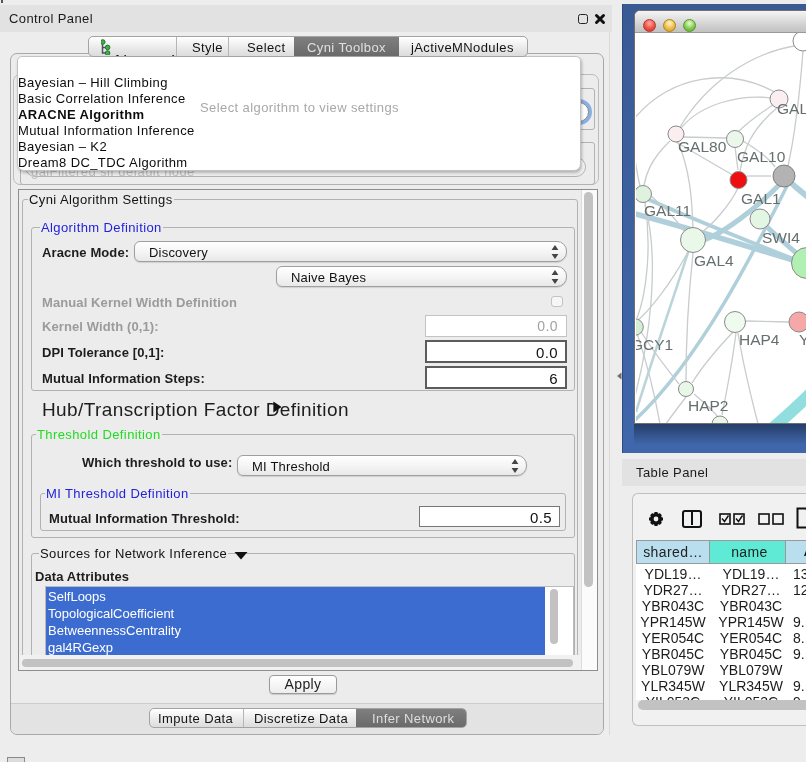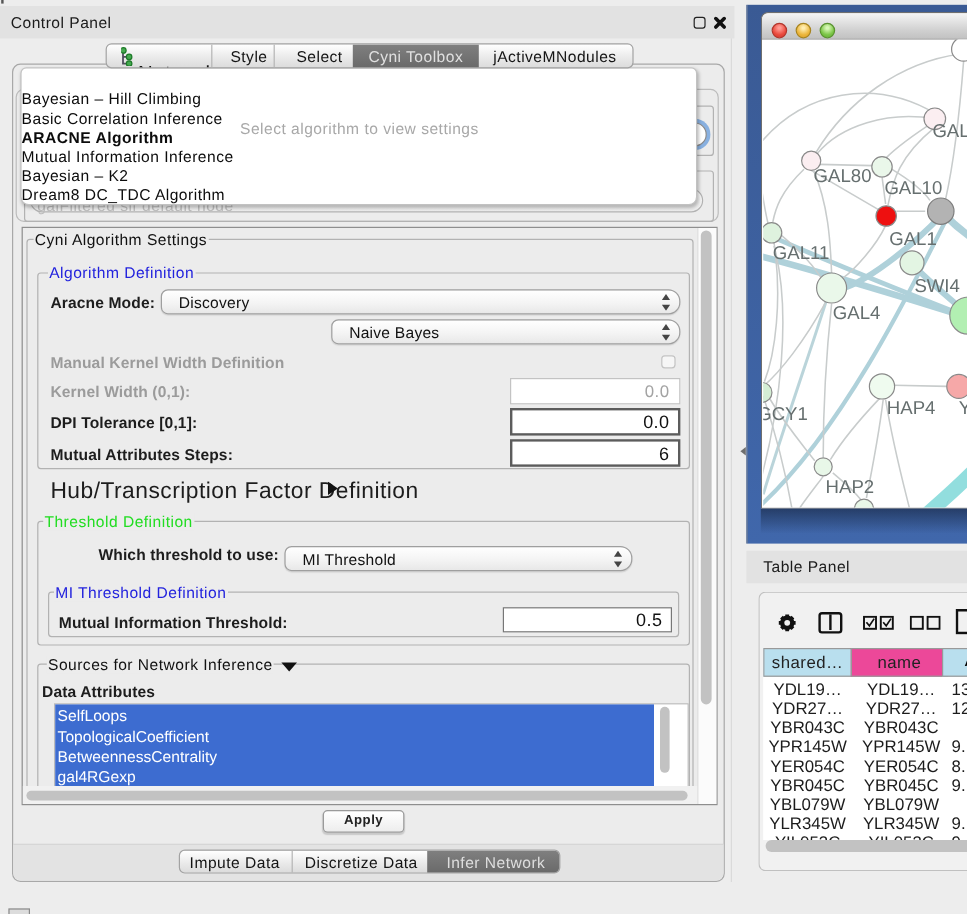--- a/index.html
+++ b/index.html
@@ -95,21 +95,21 @@
           <path d="M4 0 L7.4 5 H0.6 Z" fill="#444"></path>
           <path d="M4 14 L7.4 9 H0.6 Z" fill="#444"></path>
         </svg>
     </div>
     <div class="lbl dis abs" style="left:23px;top:105px;">Manual Kernel Width Definition</div>
     <div class="abs" style="left:532px;top:106px;width:12px;height:11px;border:1px solid #c3c3c3;border-radius:3px;background:#f6f6f6;"></div>
     <div class="lbl dis abs" style="left:23px;top:129px;">Kernel Width (0,1):</div>
     <div class="fld" style="left:406px;top:125px;width:142px;height:22px;border:1px solid #c3c3c3;color:#a3a3a3;font-size:14px;padding-right:8px;">0.0</div>
     <div class="lbl abs" style="left:23px;top:155px;">DPI Tolerance [0,1]:</div>
     <div class="fld" style="left:406px;top:150px;width:142px;height:23px;border:2px solid #5c5c5c;padding-right:7px;">0.0</div>
-    <div class="lbl abs" style="left:23px;top:181px;">Mutual Attributes Steps:</div>
+    <div class="lbl abs" style="left:23px;top:181px;">Mutual Information Steps:</div>
     <div class="fld" style="left:406px;top:176px;width:142px;height:23px;border:2px solid #5c5c5c;padding-right:7px;">6</div>
 
     <div class="abs" style="left:23px;top:209px;font-size:19px;color:#1d1d1d;">Hub/Transcription Factor Definition</div>
     <svg class="abs" style="left:253px;top:211px;" width="11" height="12" viewBox="0 0 11 13">
         <path d="M1 0.5 L10 6.5 L1 12.5 Z" fill="#111"></path>
       </svg>
 
     <div class="gbox" style="left:12px;top:244px;width:544px;height:104px;">
       <span class="gleg" style="left:4px;color:#21dd21;">Threshold Definition</span>
     </div>
@@ -141,21 +141,21 @@
     </div>
   </div>
 </div>
 
 <div class="abs" style="left:581px;top:190px;width:16px;height:480px;background:#fbfbfb;border-left:1px solid #dcdcdc;"></div>
 <div class="sb" style="left:584px;top:192px;width:9px;height:395px;"></div>
 
 <div class="abs" style="left:19px;top:655px;width:562px;height:15px;background:#f1f1f1;"></div>
 <div class="sb" style="left:22px;top:659px;width:551px;height:8px;"></div>
 
-<div class="abs" style="left:269px;top:675px;width:68px;height:19px;border:1px solid #9a9a9a;border-radius:4px;background:linear-gradient(#ffffff,#ededed);box-shadow:0 1px 1px rgba(0,0,0,0.15);text-align:center;font-size:11px;font-weight:bold;color:#222;line-height:17px;">Apply</div>
+<div class="abs" style="left:269px;top:675px;width:68px;height:19px;border:1px solid #9a9a9a;border-radius:4px;background:linear-gradient(#ffffff,#ededed);box-shadow:0 1px 1px rgba(0,0,0,0.15);text-align:center;font-size:14px;font-weight:normal;color:#222;line-height:17px;">Apply</div>
 
 <div class="abs" style="left:11px;top:703px;width:592px;height:31px;background:#e3e3e3;border-top:1px solid #cccccc;border-radius:0 0 7px 7px;"></div>
 <div class="abs" style="left:149px;top:708px;width:318px;height:20px;border:1px solid #a3a3a3;border-radius:5px;background:linear-gradient(#ffffff,#e9e9e9 60%,#dcdcdc);overflow:hidden;font-size:13px;">
   <div class="abs" style="left:93px;top:0;width:1px;height:20px;background:#b5b5b5;"></div>
   <div class="abs" style="left:206px;top:0;width:112px;height:20px;background:linear-gradient(#7f7f7f,#686868);"></div>
   <div class="abs" style="left:8px;top:2px;color:#141414;">Impute Data</div>
   <div class="abs" style="left:104px;top:2px;color:#141414;">Discretize Data</div>
   <div class="abs" style="left:222px;top:2px;color:#dedede;">Infer Network</div>
 </div>
 
@@ -279,21 +279,21 @@
       <rect x="1" y="1" width="10" height="10"></rect>
       <rect x="15" y="1" width="10" height="10"></rect>
     </g>
   </svg>
   <svg class="abs" style="left:163px;top:13px;" width="17" height="22" viewBox="0 0 17 22">
     <path d="M1.5 1.5 H10 L15.5 7 V20.5 H1.5 Z" fill="none" stroke="#111" stroke-width="2"></path>
   </svg>
 
   <div class="abs" style="left:3px;top:46px;width:177px;height:160px;background:#fff;overflow:hidden;">
     <div class="abs" style="left:0;top:0;width:74px;height:24px;background:#b9dfee;border:1px solid #999;text-align:center;font-size:14px;color:#222;line-height:22px;">shared…</div>
-    <div class="abs" style="left:73px;top:0;width:81px;height:24px;background:#ec4899;border:1px solid #999;text-align:center;font-size:14px;color:#222;line-height:22px;">name</div>
+    <div class="abs" style="left:73px;top:0;width:81px;height:24px;background:#5eead4;border:1px solid #999;text-align:center;font-size:14px;color:#222;line-height:22px;">name</div>
     <div class="abs" style="left:149px;top:0;width:48px;height:24px;background:#b9dfee;border:1px solid #999;overflow:hidden;">
         <div class="abs" style="left:18px;top:1px;letter-spacing:0;">Avera</div>
       </div>
     <div class="abs" style="left:0;top:26px;width:74px;font-size:14px;color:#1c1c1c;line-height:16px;text-align:center;letter-spacing:0;">YDL19…<br>YDR27…<br>YBR043C<br>YPR145W<br>YER054C<br>YBR045C<br>YBL079W<br>YLR345W<br>YIL053C</div>
     <div class="abs" style="left:73px;top:26px;width:84px;font-size:14px;color:#1c1c1c;line-height:16px;text-align:center;letter-spacing:0;">YDL19…<br>YDR27…<br>YBR043C<br>YPR145W<br>YER054C<br>YBR045C<br>YBL079W<br>YLR345W<br>YIL053C</div>
     <div class="abs" style="left:157px;top:26px;width:40px;font-size:14px;color:#1c1c1c;line-height:16px;letter-spacing:0;">13<br>12<br>&nbsp;<br>9.<br>8.<br>9.<br>&nbsp;<br>9.<br>9.</div>
   </div>
   <div class="sb" style="left:5px;top:206px;width:175px;height:10px;border-radius:5px 0 0 5px;"></div>
 </div>
 

